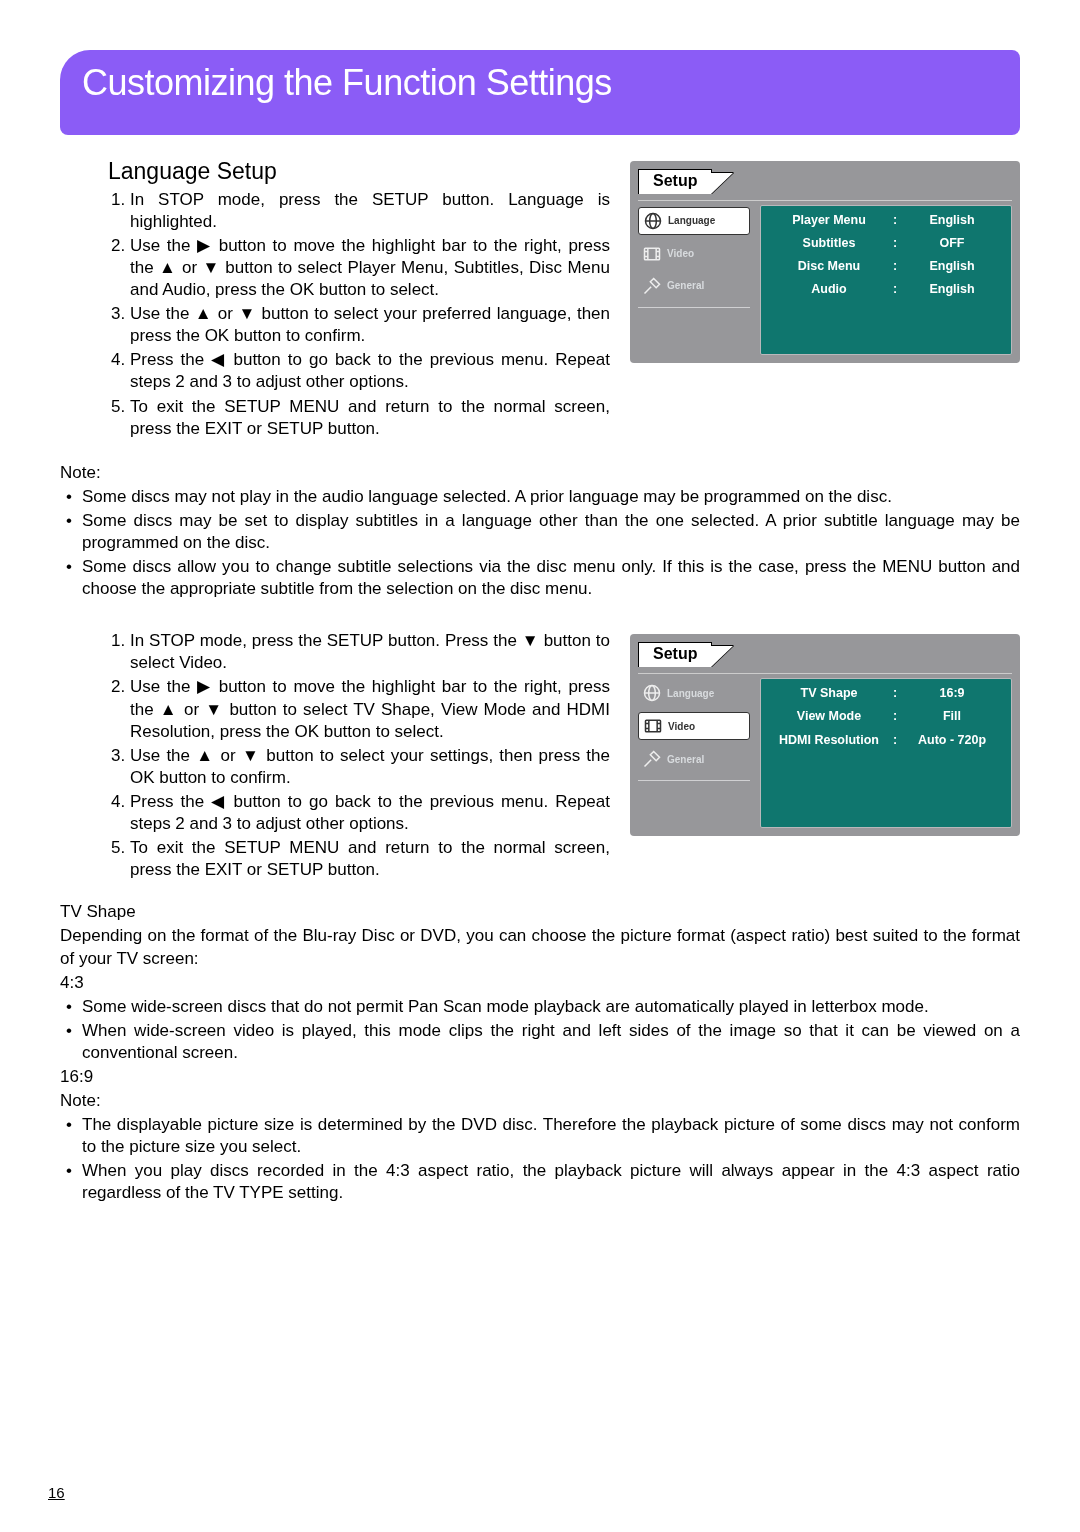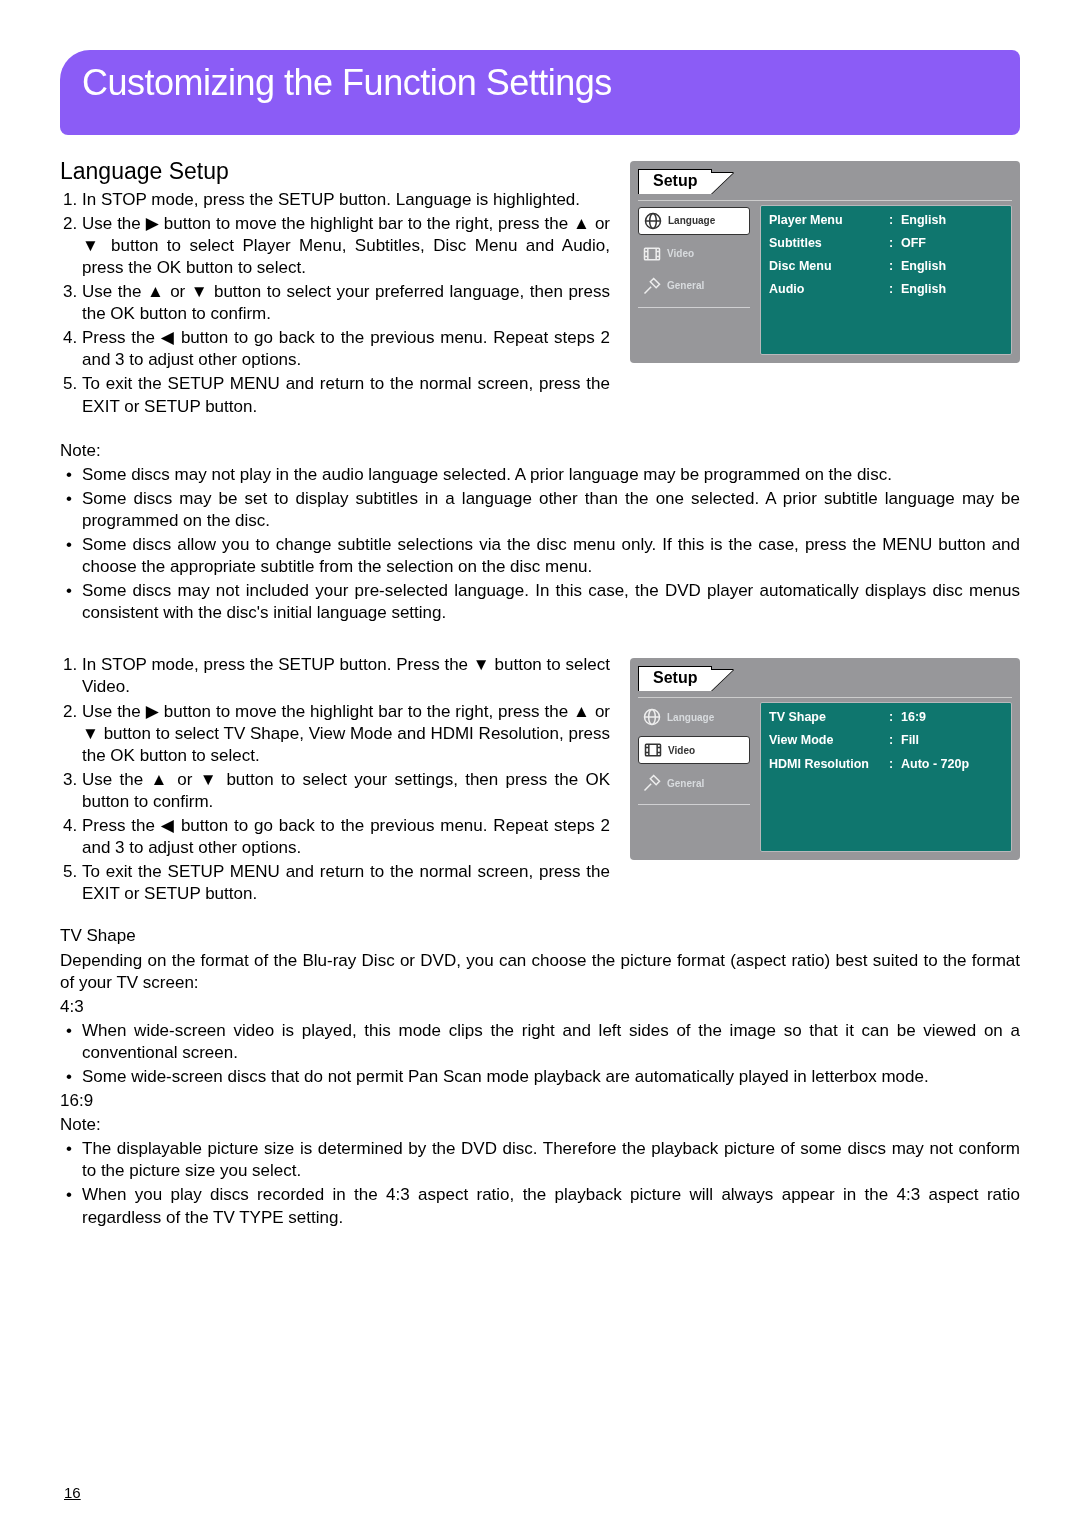--- a/index.html
+++ b/index.html
@@ -24,48 +24,49 @@
     font-weight: 400;
     font-size: 36px;
     letter-spacing: -0.5px;
   }
   h2 {
     font-weight: 400;
     font-size: 23px;
     margin-bottom: 2px;
   }
   .section { margin-bottom: 30px; }
-  .two-col { display: flex; gap: 20px; }
+  .two-col { display: flex; gap: 20px; margin-left: 48px; }
   .left-col { flex: 1; }
   .right-col { width: 390px; flex-shrink: 0; }
   ol { padding-left: 22px; }
   ol li { text-align: justify; margin-bottom: 2px; }
   .note-heading { margin-top: 20px; margin-bottom: 2px; }
   ul.notes { list-style: none; padding-left: 0; }
   ul.notes li {
     text-align: justify;
     padding-left: 22px;
     position: relative;
     margin-bottom: 2px;
   }
   ul.notes li::before {
     content: "•";
     position: absolute;
     left: 6px;
     top: 0;
   }
   .sub-heading { margin-top: 2px; margin-bottom: 2px; }
-  .page-num { position: absolute; bottom: 30px; left: 64px; font-size: 15px; text-decoration: underline; }
+  .page-num { position: absolute; bottom: 30px; left: 48px; font-size: 15px; text-decoration: underline; }
 
   
   .setup-panel {
     background: #97979a;
     border-radius: 4px;
     padding: 8px;
     margin-top: 4px;
+    text-align: center;
   }
   .setup-top { display: flex; align-items: flex-end; gap: 0; margin-bottom: 6px; }
   .setup-tab {
     background: #fff;
     border: 1px solid #000;
     padding: 1px 14px 2px 14px;
     font-weight: 700;
     font-size: 16px;
     color: #000;
     border-bottom: none;
@@ -216,21 +217,20 @@
         </div>
       </div>
     </div>
   </div>
 
   <div class="note-heading">Note:</div>
   <ul class="notes">
     <li>Some discs may not play in the audio language selected. A prior language may be programmed on the disc.</li>
     <li>Some discs may be set to display subtitles in a language other than the one selected. A prior subtitle language may be programmed on the disc.</li>
     <li>Some discs allow you to change subtitle selections via the disc menu only. If this is the case, press the MENU button and choose the appropriate subtitle from the selection on the disc menu.</li>
-    <li>Some discs may not included your pre-selected language. In this case, the DVD player automatically displays disc menus consistent with the disc's initial language setting.</li>
   </ul>
 </div>
 
 <div class="section">
   <div class="two-col">
     <div class="left-col">
       <ol>
         <li>In STOP mode, press the SETUP button. Press the ▼ button to select Video.</li>
         <li>Use the ▶ button to move the highlight bar to the right, press the ▲ or ▼ button to select TV Shape, View Mode and HDMI Resolution, press the OK button to select.</li>
         <li>Use the ▲ or ▼ button to select your settings, then press the OK button to confirm.</li>
@@ -296,22 +296,22 @@
         </div>
       </div>
     </div>
   </div>
 
   <div class="sub-heading" style="margin-top:18px">TV Shape</div>
   <div style="text-align:justify">Depending  on the format of the Blu-ray Disc or DVD, you can choose the picture format (aspect ratio) best suited to the format of your TV screen:</div>
 
   <div class="sub-heading">4:3</div>
   <ul class="notes">
+    <li>Some wide-screen discs that do not permit Pan Scan mode playback are automatically played in letterbox mode.</li>
     <li>When wide-screen video is played, this mode clips the right and left sides of the image so that it can be viewed on a conventional screen.</li>
-    <li>Some wide-screen discs that do not permit Pan Scan mode playback are automatically played in letterbox mode.</li>
   </ul>
 
   <div class="sub-heading">16:9</div>
 
   <div class="sub-heading">Note:</div>
   <ul class="notes">
     <li>The displayable picture size is determined by the DVD disc. Therefore the playback picture of some discs may not conform to the picture size you select.</li>
     <li>When you play discs recorded in the 4:3 aspect ratio, the playback picture will always appear in the 4:3 aspect ratio regardless of the TV TYPE setting.</li>
   </ul>
 </div>

